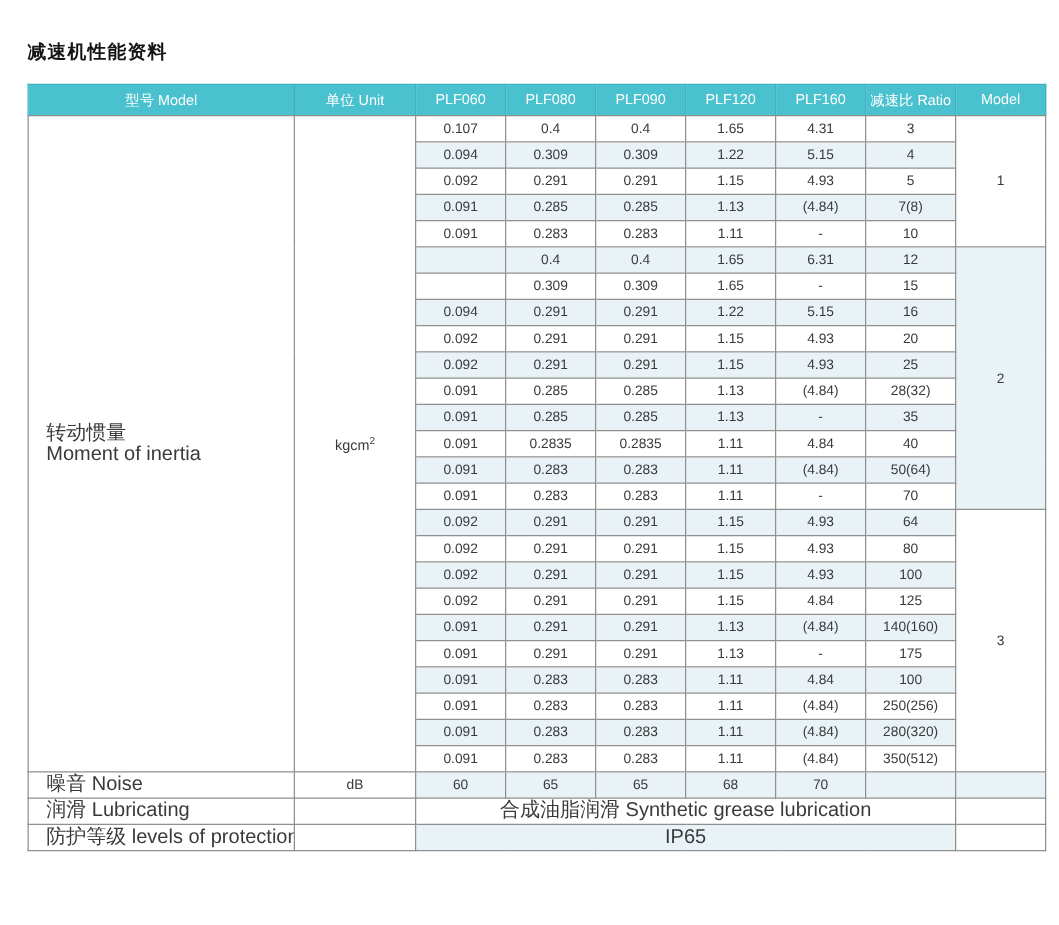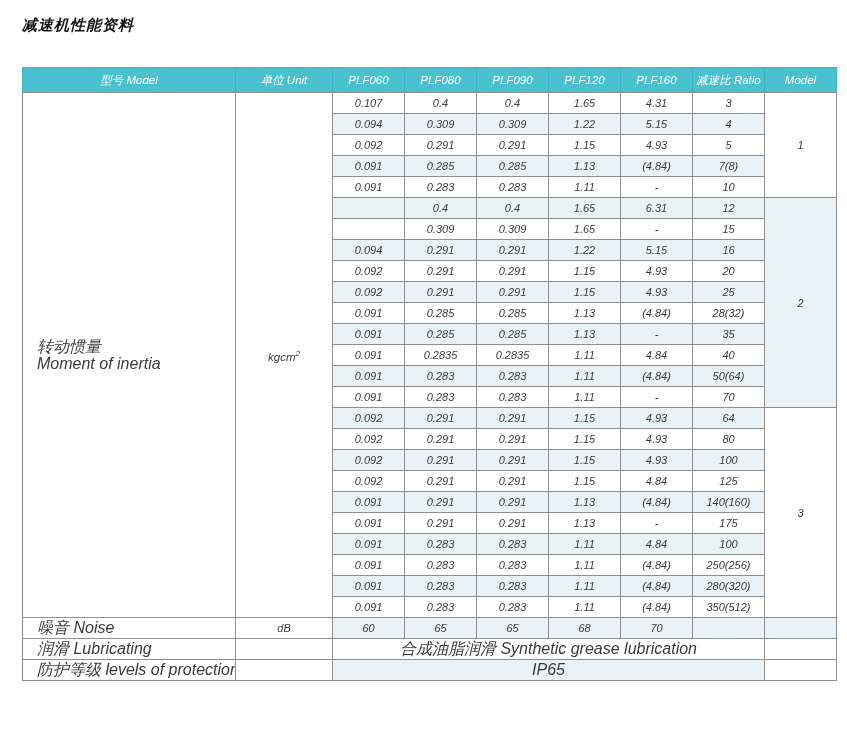--- a/index.html
+++ b/index.html
@@ -1,27 +1,27 @@
 <!DOCTYPE html>
 <html><head>
 <meta charset="utf-8">
 <style>
   html, body { margin:0; padding:0; }
   body {
     width:847px; height:740px; background:#ffffff;
     font-family:"Liberation Sans","DejaVu Sans",sans-serif;
     color:#3a3a3a; overflow:hidden;
   }
-  .page { padding:16px 0 0 22px;font-style:italic; }
+  .page { padding:32px 0 0 22px; }
   .title-zh { font-size:15px; font-weight:bold; color:#151515; letter-spacing:1px; }
   .title-en { font-size:13.5px; color:#222; margin-top:6px; }
 
   table.perf {
     border-collapse:collapse; table-layout:fixed;
-    width:814px; margin-top:32px;
+    width:814px; margin-top:16px;
     font-size:11px;
   }
   table.perf th, table.perf td { box-sizing:border-box; }
   th {
     background:#4ac1ce; color:#ffffff; font-weight:normal;
     font-size:11.5px; height:25px; text-align:center;
     border:1px solid #3db2c0; border-bottom:1px solid #8f8f8f;
   }
   td {
     border:1px solid #8f8f8f; text-align:center;

